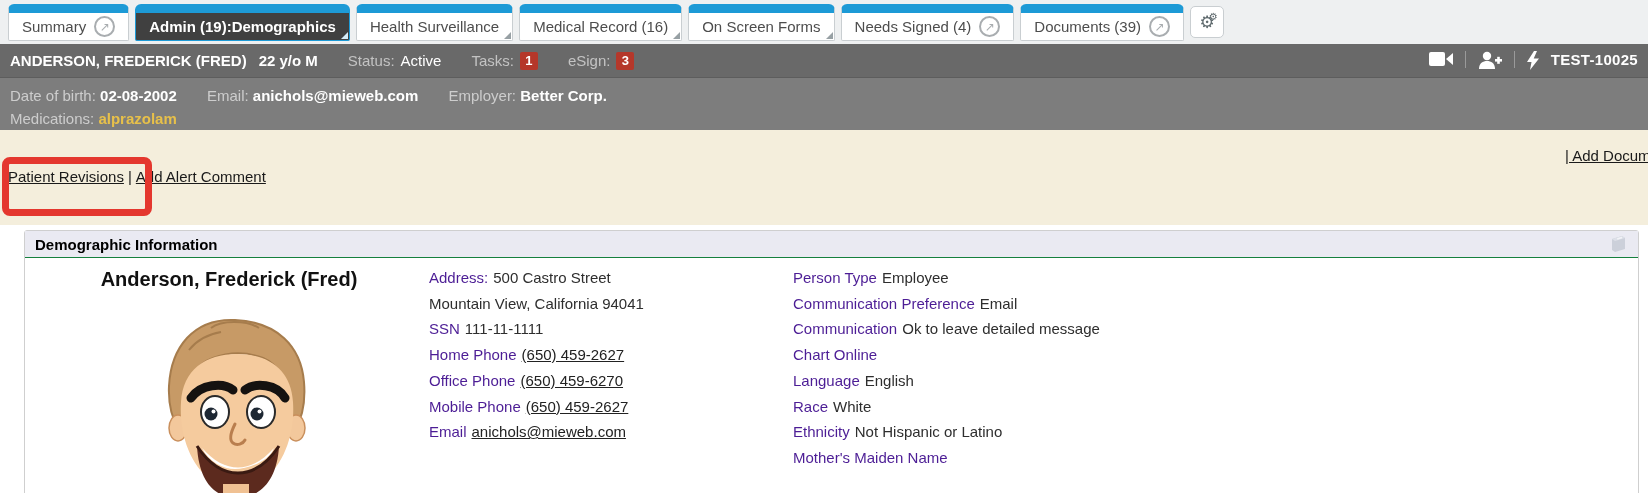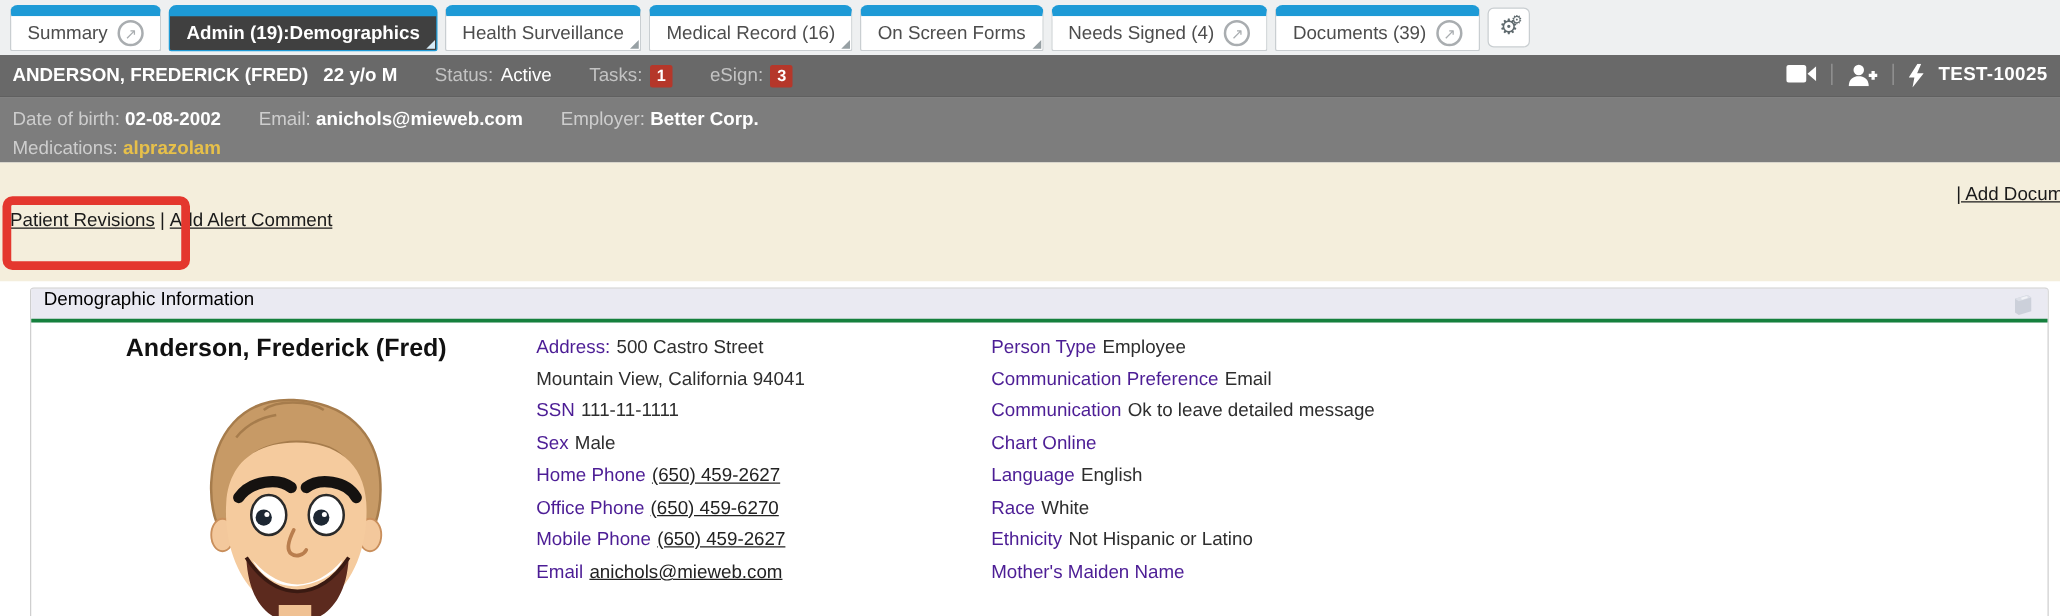--- a/index.html
+++ b/index.html
@@ -60,22 +60,22 @@
   .sep { padding:0 4px; }
   .doclink { position:absolute; left:1565px; top:17px; font-size:15px; color:#1a1a1a;
     white-space:nowrap; }
   .redbox { position:absolute; left:2px; top:27px; width:150px; height:59px;
     border:7px solid #e4372e; border-radius:8px; pointer-events:none; z-index:5; }
 
   
   .panel { position:relative; margin:5px 9px 0 24px; width:1615px; height:400px;
     background:#fff; border:1px solid #cfcfcf; border-radius:3px 3px 0 0; }
   .panel-hd { position:relative; height:27px; background:#eaeaf2;
-    border-bottom:3px solid #15803d; display:flex; 
-    padding:0 10px; font-size:15px; font-weight:normal; color:#000; }
+    border-bottom:1px solid #15803d; display:flex; align-items:center;
+    padding:0 10px; font-size:15px; font-weight:bold; color:#000; }
   .hd-book { position:absolute; right:10px; top:4px; cursor:pointer; }
   .panel-bd { position:relative; }
   .big-name { position:absolute; left:36px; top:10px; width:336px; text-align:center;
     font-size:20px; font-weight:bold; color:#111; white-space:nowrap; }
   .avatar { position:absolute; left:104px; top:48px; width:212px; height:260px; }
 
   .col { position:absolute; top:7px; font-size:15px; }
   .col-left { left:404px; width:330px; }
   .col-right { left:768px; width:430px; }
   .drow { line-height:25.7px; white-space:nowrap; }
@@ -270,23 +270,20 @@
         <div class="drow">
           <span class="lbl">Address:</span><span class="val">500 Castro Street</span>
         </div>
         <div class="drow">
           <span class="lbl"></span><span class="val">Mountain View, California 94041</span>
         </div>
         <div class="drow">
           <span class="lbl">SSN</span><span class="val">111-11-1111</span>
         </div>
         <div class="drow">
-          <span class="lbl">Sex</span><span class="val">Male</span>
-        </div>
-        <div class="drow">
           <span class="lbl">Home Phone</span><span class="val link">(650) 459-2627</span>
         </div>
         <div class="drow">
           <span class="lbl">Office Phone</span><span class="val link">(650) 459-6270</span>
         </div>
         <div class="drow">
           <span class="lbl">Mobile Phone</span><span class="val link">(650) 459-2627</span>
         </div>
         <div class="drow">
           <span class="lbl">Email</span><span class="val link">anichols@mieweb.com</span>

